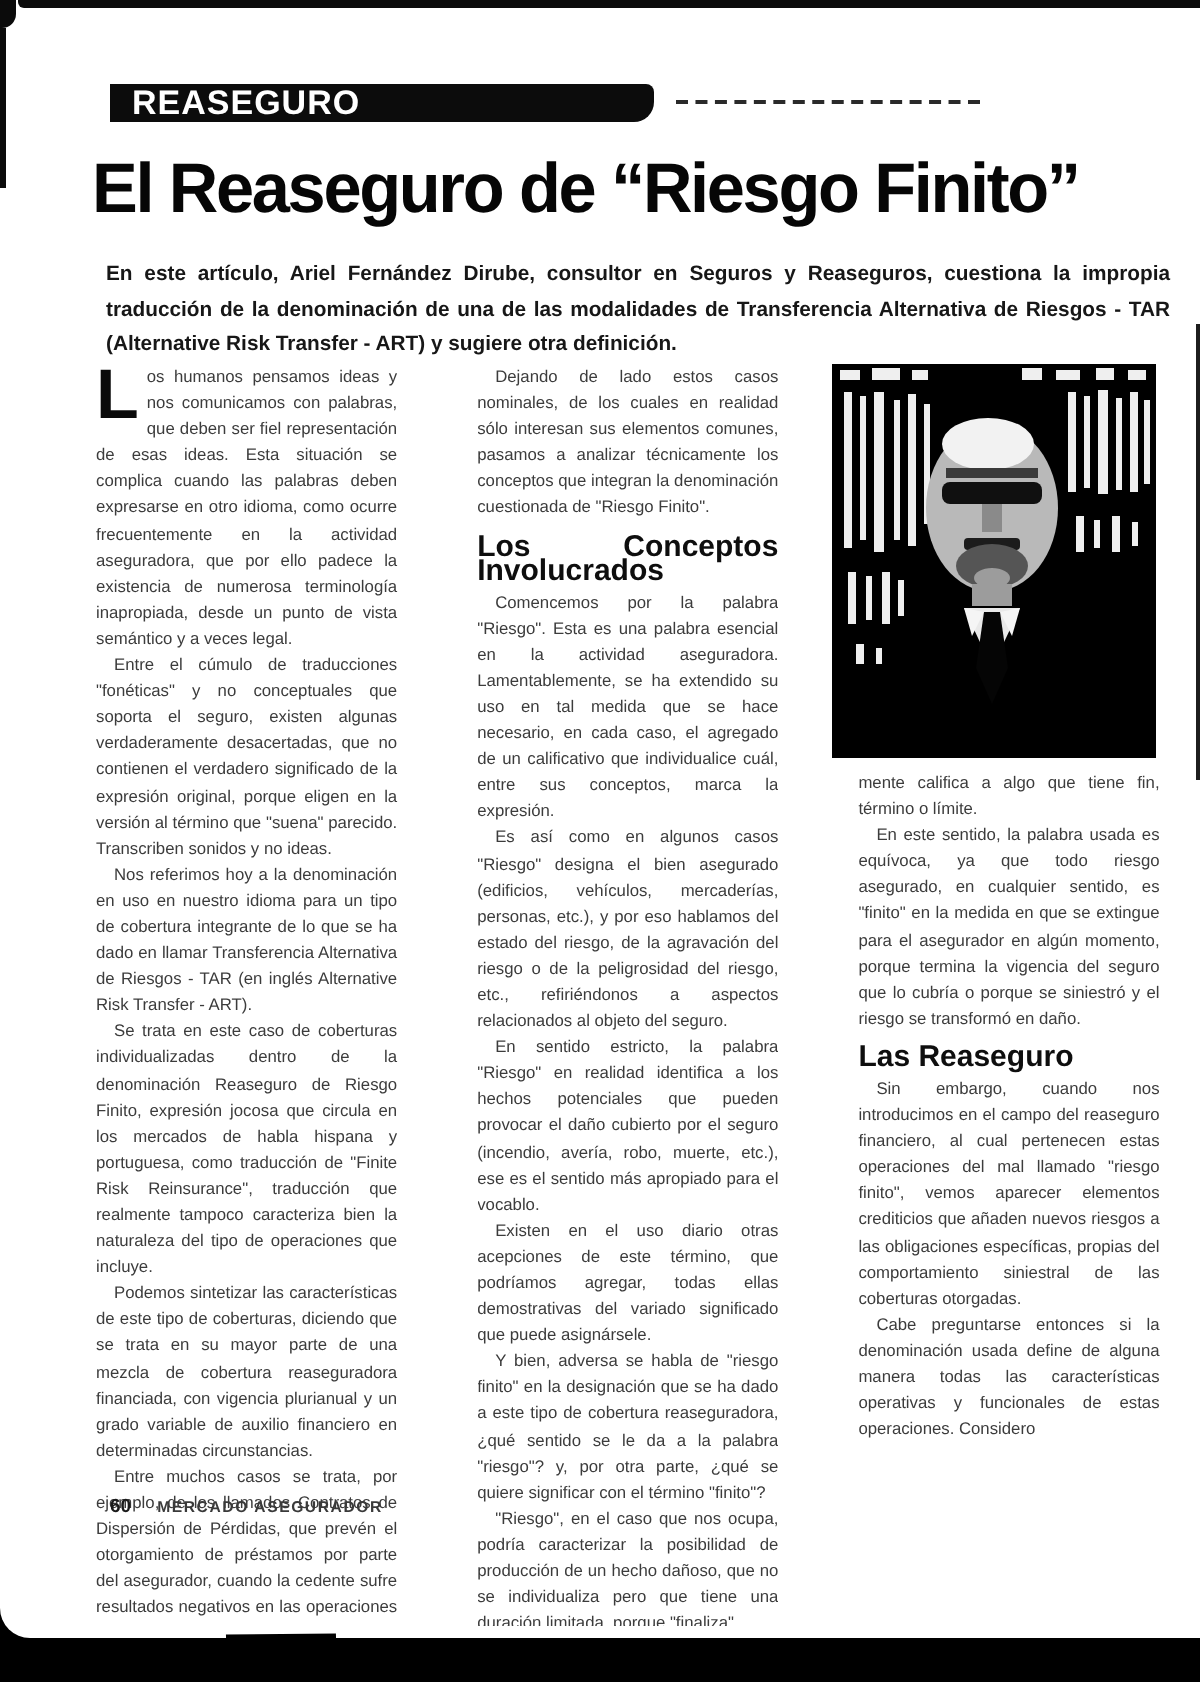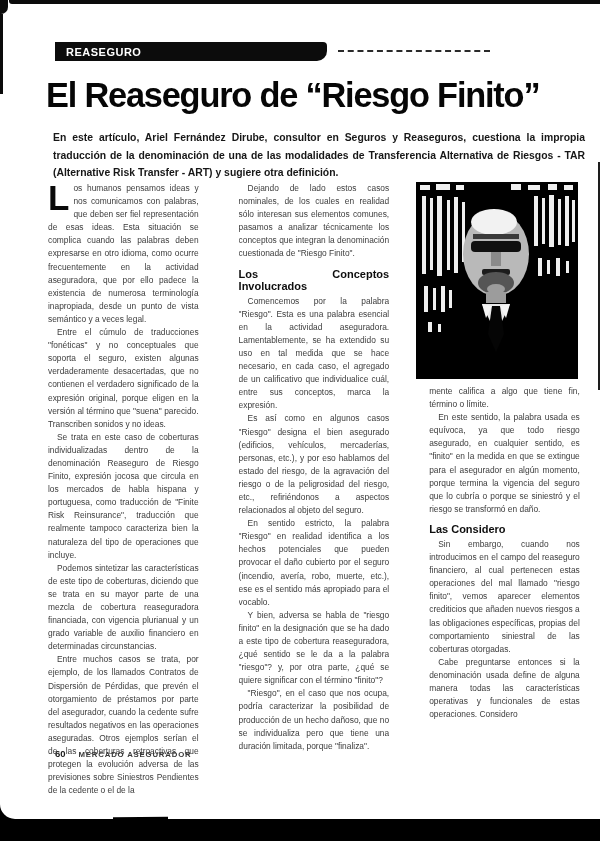--- a/index.html
+++ b/index.html
@@ -13,37 +13,37 @@
   .scan-left{position:absolute;top:14px;left:0;width:3px;height:80px;background:#0b0b0b;}
   .scan-right{position:absolute;top:162px;right:0;width:2px;height:228px;background:#1d1d1d;}
   .bottom-bar{position:absolute;left:0;bottom:0;width:100%;height:22px;background:#000;}
   .corner-black{position:absolute;left:0;bottom:22px;width:15px;height:15px;background:#000;}
   .corner-mask{position:absolute;left:0;bottom:22px;width:15px;height:15px;background:#fff;border-radius:0 0 0 100%;}
   .smudge{position:absolute;left:113px;bottom:20px;width:55px;height:4px;background:#000;transform:rotate(-.6deg);}
 
   
   .kicker{position:absolute;left:55px;top:42px;width:272px;height:19px;background:#0c0c0c;
     border-radius:0 4px 10px 0;display:flex;align-items:center;}
-  .kicker span{color:#fff;font-size:11px;font-weight:bold;letter-spacing:.5px;padding-left:11px;}
+  .kicker span{color:#fff;font-size:17px;font-weight:bold;letter-spacing:.5px;padding-left:11px;}
   .kicker-dash{position:absolute;left:338px;top:50px;width:152px;height:0;border-top:2px dashed #2a2a2a;}
 
   
   .title{position:absolute;left:46px;top:76px;width:540px;margin:0;
     font-size:35px;line-height:38px;font-weight:800;color:#060606;letter-spacing:-1.2px;
     transform:scaleX(.98);transform-origin:left;}
   .deck{position:absolute;left:48px;top:124px;width:532px;margin:5px;
     font-size:10.4px;line-height:17.6px;font-weight:bold;color:#171717;text-align:justify;}
 
   
   .article-body{position:absolute;left:48px;top:182px;width:532px;height:631px;
     display:flex;gap:40px;}
   .col{width:150.6px;height:100%;overflow:hidden;font-size:8.4px;line-height:13.1px;text-align:justify;}
   .col p{margin:0;text-indent:9px;}
   .col p.noindent{text-indent:0;}
-  .col h3{margin:7px 0 3px;font-size:11px;line-height:12px;color:#0e0e0e;text-indent:0;}
+  .col h3{margin:7px 0 3px;font-size:15px;line-height:12px;color:#0e0e0e;text-indent:0;}
   .dropcap{float:left;font-size:35px;line-height:26px;font-weight:bold;color:#0a0a0a;
     margin:3px 4px 0 0;}
   .photo-spacer{height:203px;}
 
   
   .photo{position:absolute;left:416px;top:182px;width:162px;height:197px;background:#000;}
   .photo svg{display:block;}
 
   
   .footer{position:absolute;left:55px;top:748px;display:flex;align-items:baseline;gap:13px;}
@@ -66,41 +66,43 @@
   <div class="kicker-dash"></div>
 
   <h1 class="title">El Reaseguro de “Riesgo Finito”</h1>
   <p class="deck">En este artículo, Ariel Fernández Dirube, consultor en Seguros y Reaseguros, cuestiona la impropia traducción de la denominación de una de las modalidades de Transferencia Alternativa de Riesgos - TAR (Alternative Risk Transfer - ART) y sugiere otra definición.</p>
 
   <div class="article-body">
 
     <div class="col">
       <p class="noindent"><span class="dropcap">L</span><span>os humanos pensamos ideas y nos comunicamos con palabras, que deben ser fiel representación de esas ideas. Esta situación se complica cuando las palabras deben expresarse en otro idioma, como ocurre frecuentemente en la actividad aseguradora, que por ello padece la existencia de numerosa terminología inapropiada, desde un punto de vista semántico y a veces legal.</span></p>
       <p>Entre el cúmulo de traducciones "fonéticas" y no conceptuales que soporta el seguro, existen algunas verdaderamente desacertadas, que no contienen el verdadero significado de la expresión original, porque eligen en la versión al término que "suena" parecido. Transcriben sonidos y no ideas.</p>
+      <p>Nos referimos hoy a la denominación en uso en nuestro idioma para un tipo de cobertura integrante de lo que se ha dado en llamar Transferencia Alternativa de Riesgos - TAR (en inglés Alternative Risk Transfer - ART).</p>
       <p>Se trata en este caso de coberturas individualizadas dentro de la denominación Reaseguro de Riesgo Finito, expresión jocosa que circula en los mercados de habla hispana y portuguesa, como traducción de "Finite Risk Reinsurance", traducción que realmente tampoco caracteriza bien la naturaleza del tipo de operaciones que incluye.</p>
       <p>Podemos sintetizar las características de este tipo de coberturas, diciendo que se trata en su mayor parte de una mezcla de cobertura reaseguradora financiada, con vigencia plurianual y un grado variable de auxilio financiero en determinadas circunstancias.</p>
       <p>Entre muchos casos se trata, por ejemplo, de los llamados Contratos de Dispersión de Pérdidas, que prevén el otorgamiento de préstamos por parte del asegurador, cuando la cedente sufre resultados negativos en las operaciones aseguradas. Otros ejemplos serían el de las coberturas retroactivas que protegen la evolución adversa de las previsiones sobre Siniestros Pendientes de la cedente o el de la</p>
     </div>
 
     <div class="col">
       <p>Dejando de lado estos casos nominales, de los cuales en realidad sólo interesan sus elementos comunes, pasamos a analizar técnicamente los conceptos que integran la denominación cuestionada de "Riesgo Finito".</p>
       <h3>Los Conceptos Involucrados</h3>
       <p>Comencemos por la palabra "Riesgo". Esta es una palabra esencial en la actividad aseguradora. Lamentablemente, se ha extendido su uso en tal medida que se hace necesario, en cada caso, el agregado de un calificativo que individualice cuál, entre sus conceptos, marca la expresión.</p>
       <p>Es así como en algunos casos "Riesgo" designa el bien asegurado (edificios, vehículos, mercaderías, personas, etc.), y por eso hablamos del estado del riesgo, de la agravación del riesgo o de la peligrosidad del riesgo, etc., refiriéndonos a aspectos relacionados al objeto del seguro.</p>
       <p>En sentido estricto, la palabra "Riesgo" en realidad identifica a los hechos potenciales que pueden provocar el daño cubierto por el seguro (incendio, avería, robo, muerte, etc.), ese es el sentido más apropiado para el vocablo.</p>
+      <p>Existen en el uso diario otras acepciones de este término, que podríamos agregar, todas ellas demostrativas del variado significado que puede asignársele.</p>
       <p>Y bien, adversa se habla de "riesgo finito" en la designación que se ha dado a este tipo de cobertura reaseguradora, ¿qué sentido se le da a la palabra "riesgo"? y, por otra parte, ¿qué se quiere significar con el término "finito"?</p>
       <p>"Riesgo", en el caso que nos ocupa, podría caracterizar la posibilidad de producción de un hecho dañoso, que no se individualiza pero que tiene una duración limitada, porque "finaliza".</p>
 
     </div>
 
     <div class="col">
       <div class="photo-spacer"></div>
       <p class="noindent">mente califica a algo que tiene fin, término o límite.</p>
       <p>En este sentido, la palabra usada es equívoca, ya que todo riesgo asegurado, en cualquier sentido, es "finito" en la medida en que se extingue para el asegurador en algún momento, porque termina la vigencia del seguro que lo cubría o porque se siniestró y el riesgo se transformó en daño.</p>
-      <h3>Las Considero</h3>
+      <h3>Las Reaseguro</h3>
       <p>Sin embargo, cuando nos introducimos en el campo del reaseguro financiero, al cual pertenecen estas operaciones del mal llamado "riesgo finito", vemos aparecer elementos crediticios que añaden nuevos riesgos a las obligaciones específicas, propias del comportamiento siniestral de las coberturas otorgadas.</p>
       <p>Cabe preguntarse entonces si la denominación usada define de alguna manera todas las características operativas y funcionales de estas operaciones. Considero</p>
     </div>
 
   </div>
 
   <figure class="photo" style="margin:0">
     <svg width="162" height="197" viewBox="0 0 162 197">
       <rect x="0" y="0" width="162" height="197" fill="#000"></rect>
 

